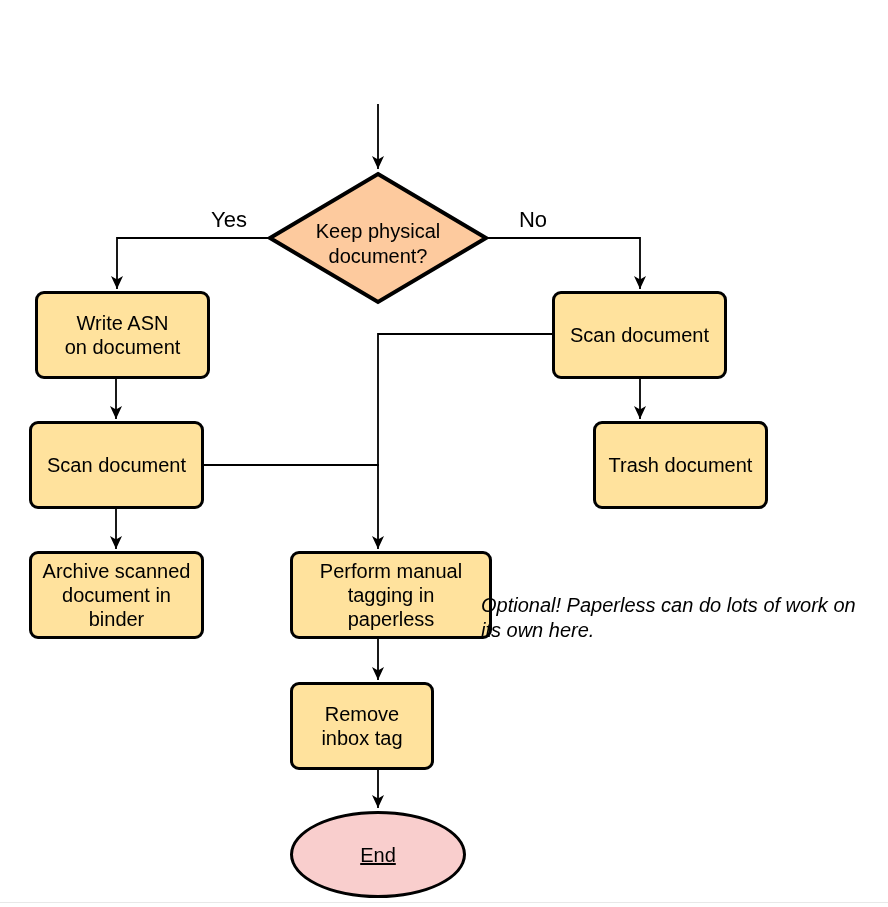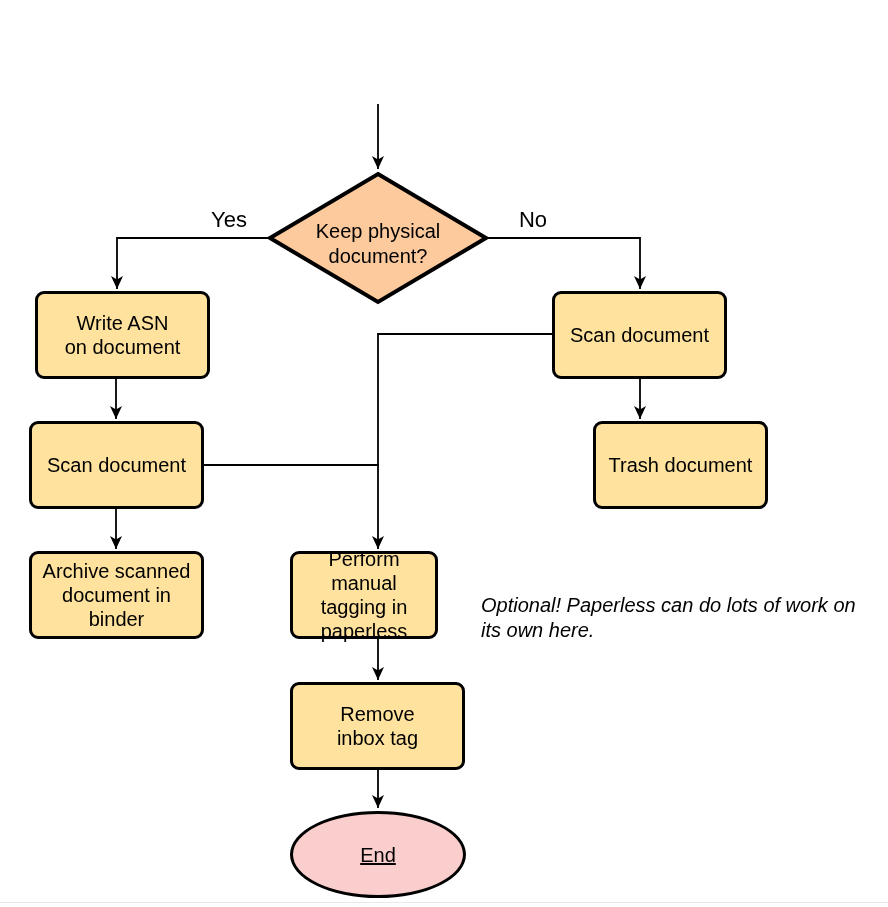--- a/index.html
+++ b/index.html
@@ -120,25 +120,25 @@
   <div class="node process" style="left: 29px; top: 421px; width: 175px; height: 88px; background: rgb(255, 226, 157);">Scan document</div>
 
   <div class="node process" style="left: 29px; top: 551px; width: 175px; height: 88px; background: rgb(255, 226, 157);">Archive scanned
 document in
 binder</div>
 
   <div class="node process" style="left: 552px; top: 291px; width: 175px; height: 88px; background: rgb(255, 226, 157);">Scan document</div>
 
   <div class="node process" style="left: 552px; top: 421px; width: 175px; height: 88px; background: rgb(255, 226, 157); margin-left: 41px;">Trash document</div>
 
-  <div class="node process" style="left: 290px; top: 551px; width: 148px; height: 88px; background: rgb(255, 226, 157);">Perform manual
+  <div class="node process" style="left: 290px; top: 551px; width: 202px; height: 88px; background: rgb(255, 226, 157);">Perform manual
 tagging in
 paperless</div>
 
-  <div class="node process" style="left: 290px; top: 682px; width: 175px; height: 88px; background: rgb(255, 226, 157);">Remove
+  <div class="node process" style="left: 290px; top: 682px; width: 144px; height: 88px; background: rgb(255, 226, 157);">Remove
 inbox tag</div>
 
   <div class="node terminal" style="left: 290px; top: 811px; width: 176px; height: 87px; background: rgb(249, 206, 205); text-decoration: underline;">End</div>
 
   <div class="note">Optional! Paperless can do lots of work on
 its own here.</div>
 
   <div class="bottom-divider" style="background: rgb(232, 232, 232);"></div>
 
 </div>

